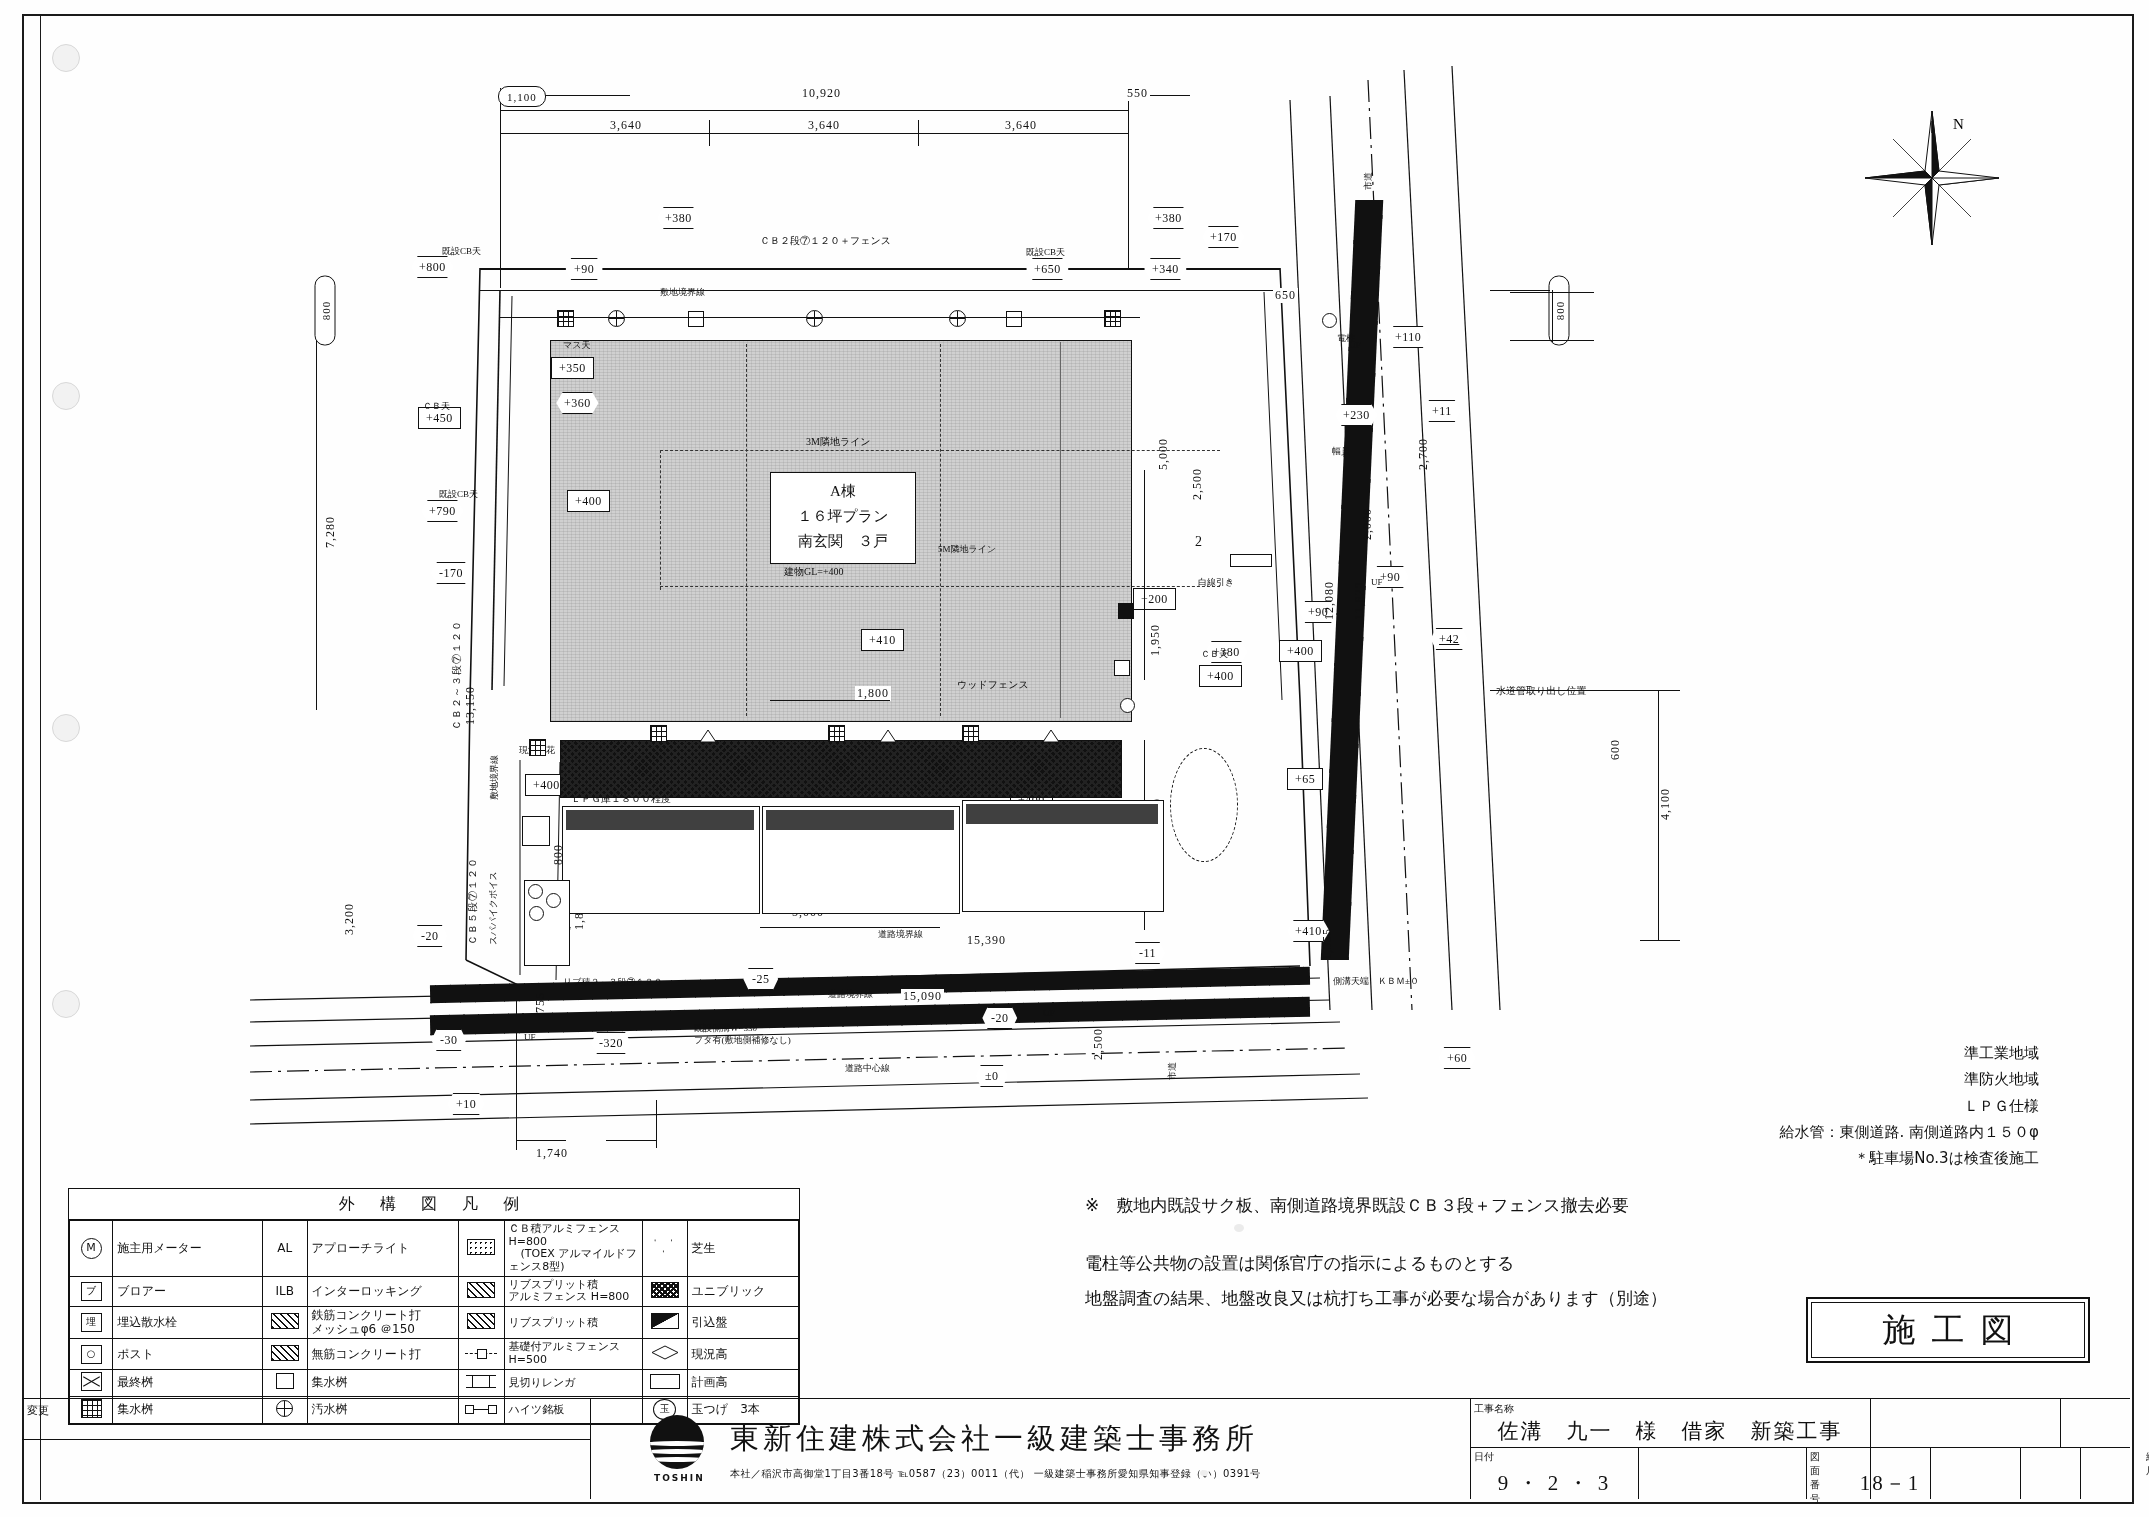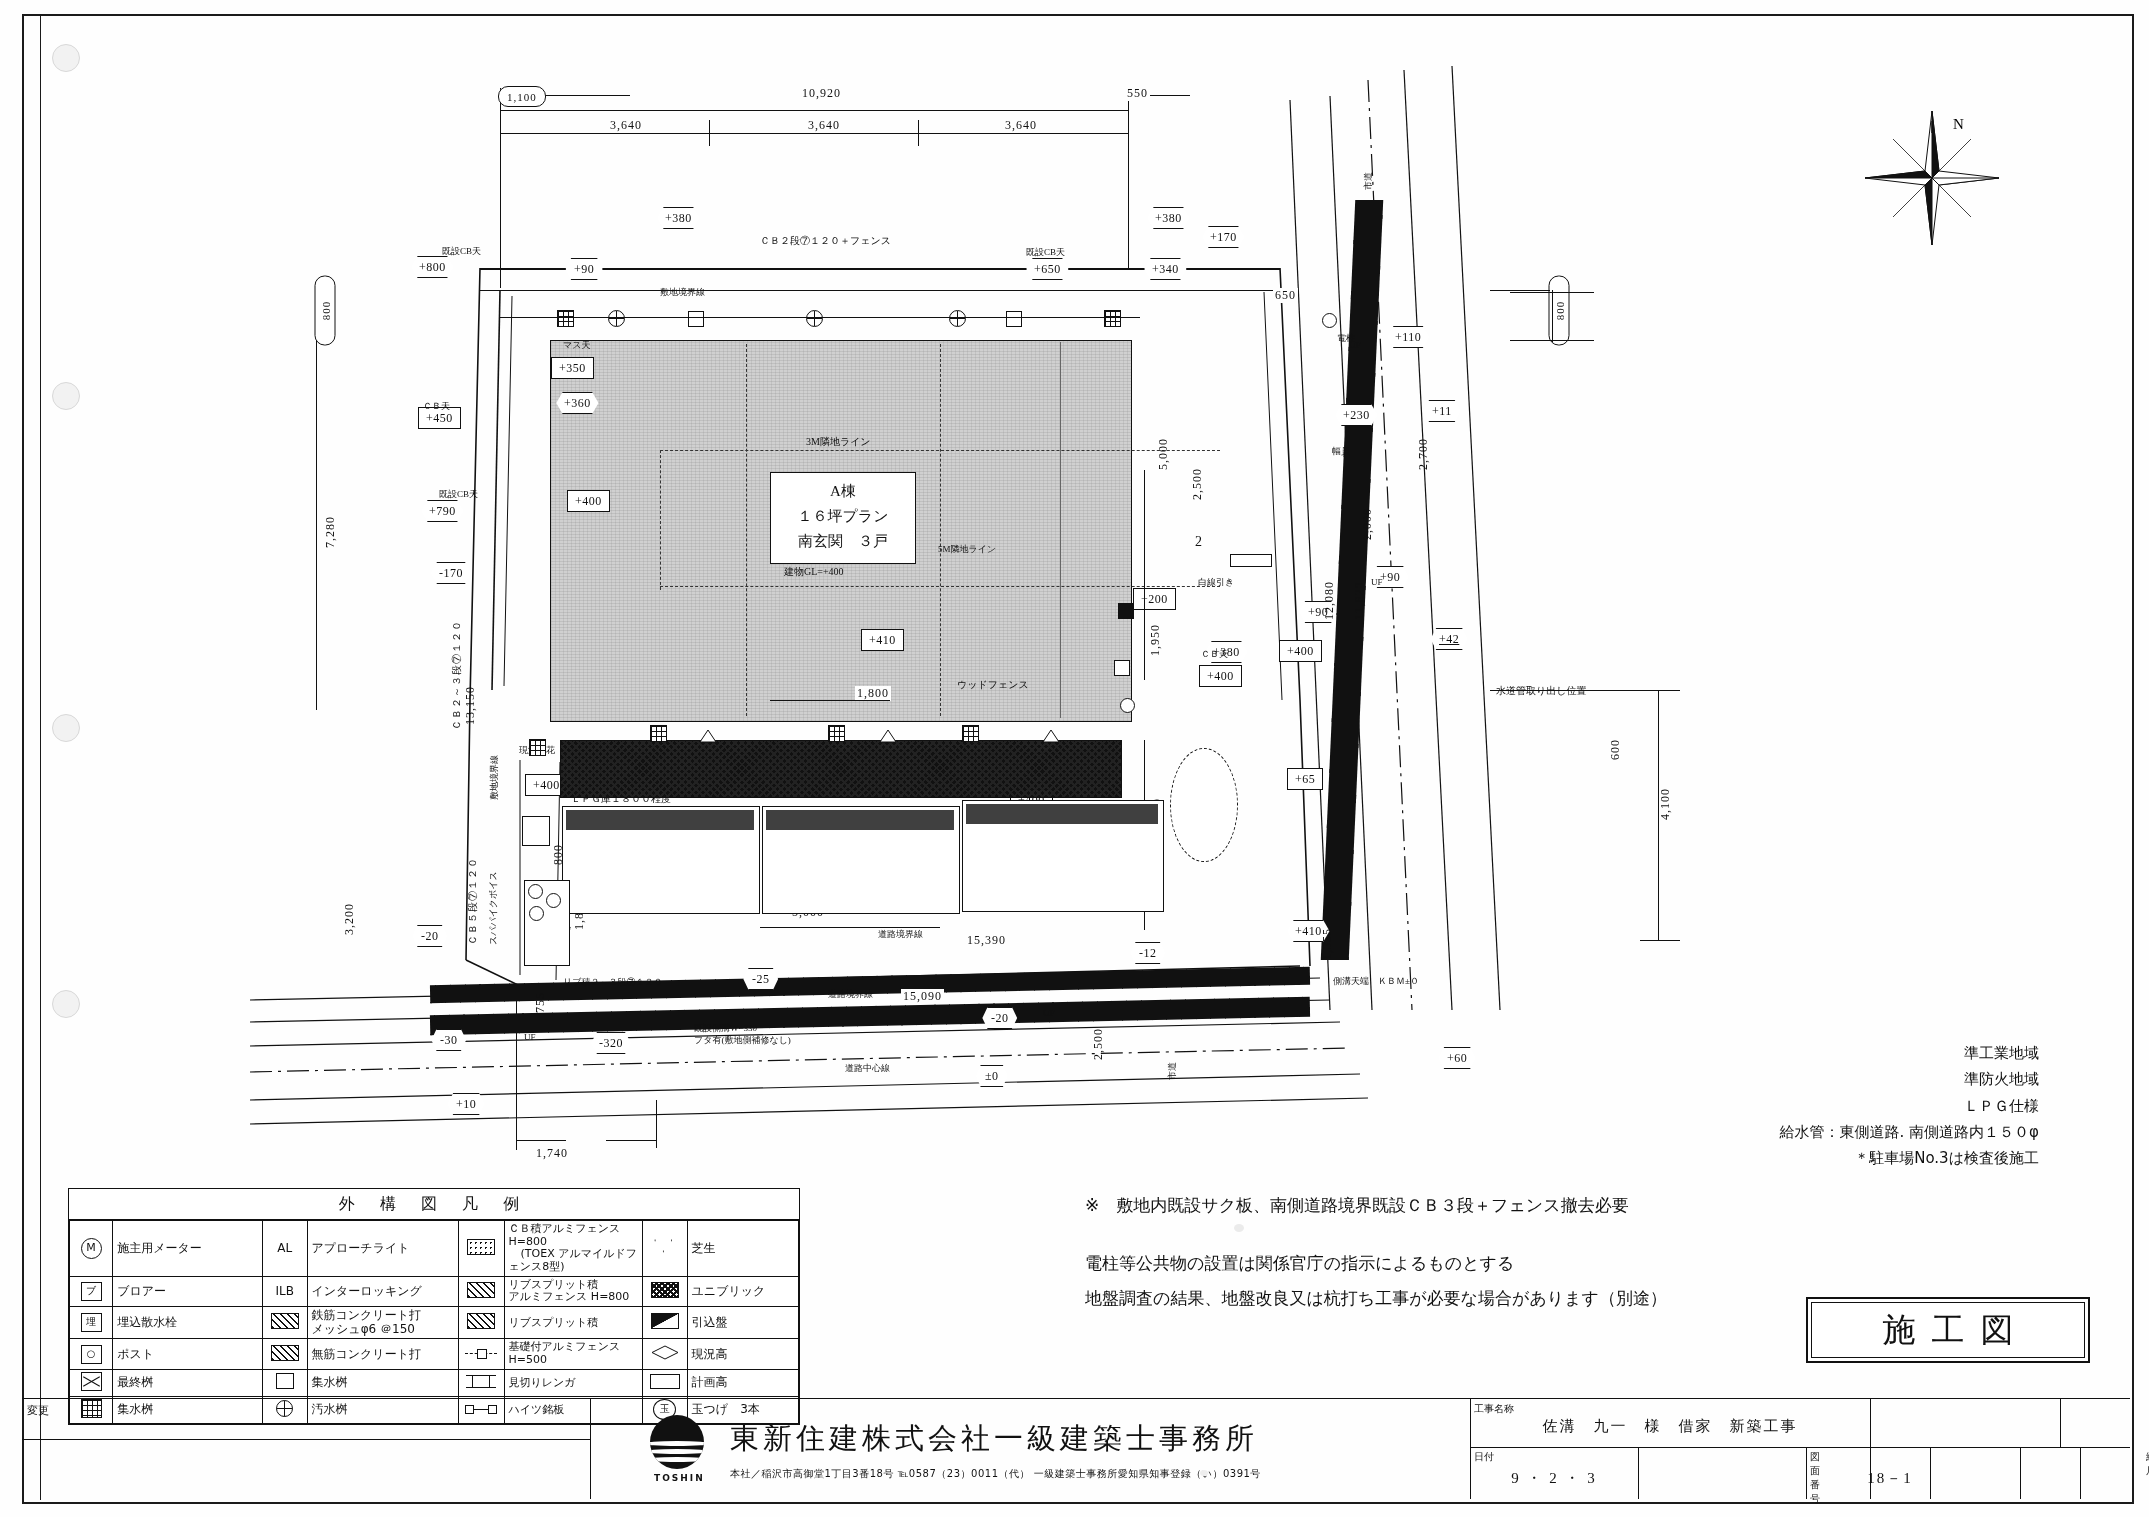--- a/index.html
+++ b/index.html
@@ -130,21 +130,21 @@
      border-right:1.6px solid #111;font-family:"DejaVu Sans",sans-serif;}
   .tb-change .hd{position:absolute;left:5px;top:4px;font-size:11px;}
   .tb-company{position:absolute;left:568px;top:0;width:880px;height:100px;
      border-right:1.6px solid #111;}
   .tb-right{position:absolute;left:1448px;top:0;width:660px;height:100px;}
   .tb-right .r1{position:absolute;left:0;top:0;width:100%;height:48px;border-bottom:1.3px solid #111;}
   .tb-right .r2{position:absolute;left:0;top:48px;width:100%;height:52px;}
   .cellv{position:absolute;top:0;height:100%;border-right:1.3px solid #111;}
   .cap{position:absolute;left:4px;top:3px;font-size:10px;
        font-family:"DejaVu Sans",sans-serif;}
-  .val{position:absolute;width:100%;text-align:center;font-size:15px;letter-spacing:2px;}
+  .val{position:absolute;width:100%;text-align:center;font-size:21px;letter-spacing:2px;}
 
   .logo{position:absolute;left:60px;top:16px;width:54px;height:54px;}
   .logo-circ{position:absolute;left:0;top:0;width:54px;height:54px;border-radius:50%;
      background:#111;overflow:hidden;}
   .logo-circ b{position:absolute;left:-6px;width:66px;height:5px;background:#fff;border-radius:50%;}
   .logo-txt{position:absolute;left:4px;top:58px;font-size:9px;letter-spacing:2px;
      font-family:"DejaVu Sans",sans-serif;font-weight:bold;}
   .co-name{position:absolute;left:140px;top:20px;font-size:29px;letter-spacing:4px;}
   .co-addr{position:absolute;left:140px;top:68px;font-size:10px;letter-spacing:.5px;
      font-family:"DejaVu Sans",sans-serif;}
@@ -347,21 +347,21 @@
   <div class="diamond" style="left:739px;top:968px;">
       <span>-25</span>
     </div>
   <div class="diamond" style="left:427px;top:1029px;">
       <span>-30</span>
     </div>
   <div class="diamond" style="left:586px;top:1032px;">
       <span>-320</span>
     </div>
   <div class="diamond" style="left:1126px;top:942px;">
-      <span>-12</span>
+      <span>-11</span>
     </div>
   <div class="diamond" style="left:978px;top:1007px;">
       <span>-20</span>
     </div>
   <div class="diamond" style="left:443px;top:1093px;">
       <span>+10</span>
     </div>
   <div class="diamond" style="left:972px;top:1065px;">
       <span>±0</span>
     </div>

